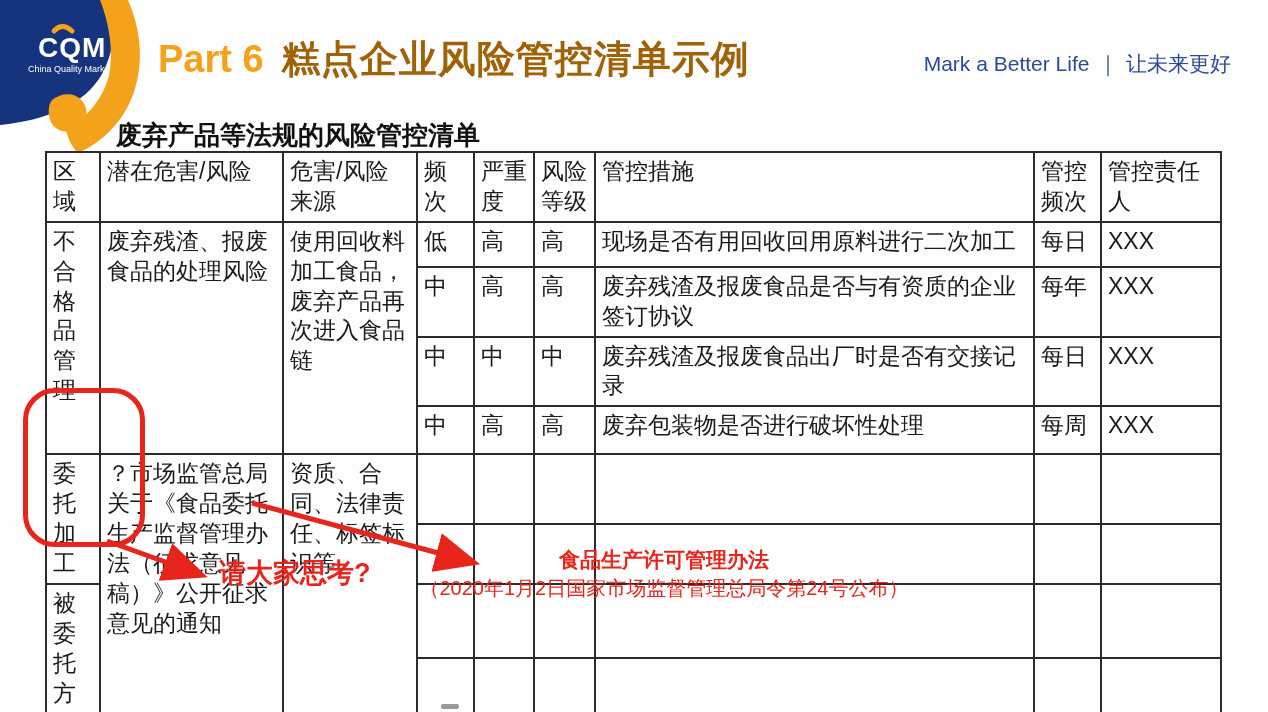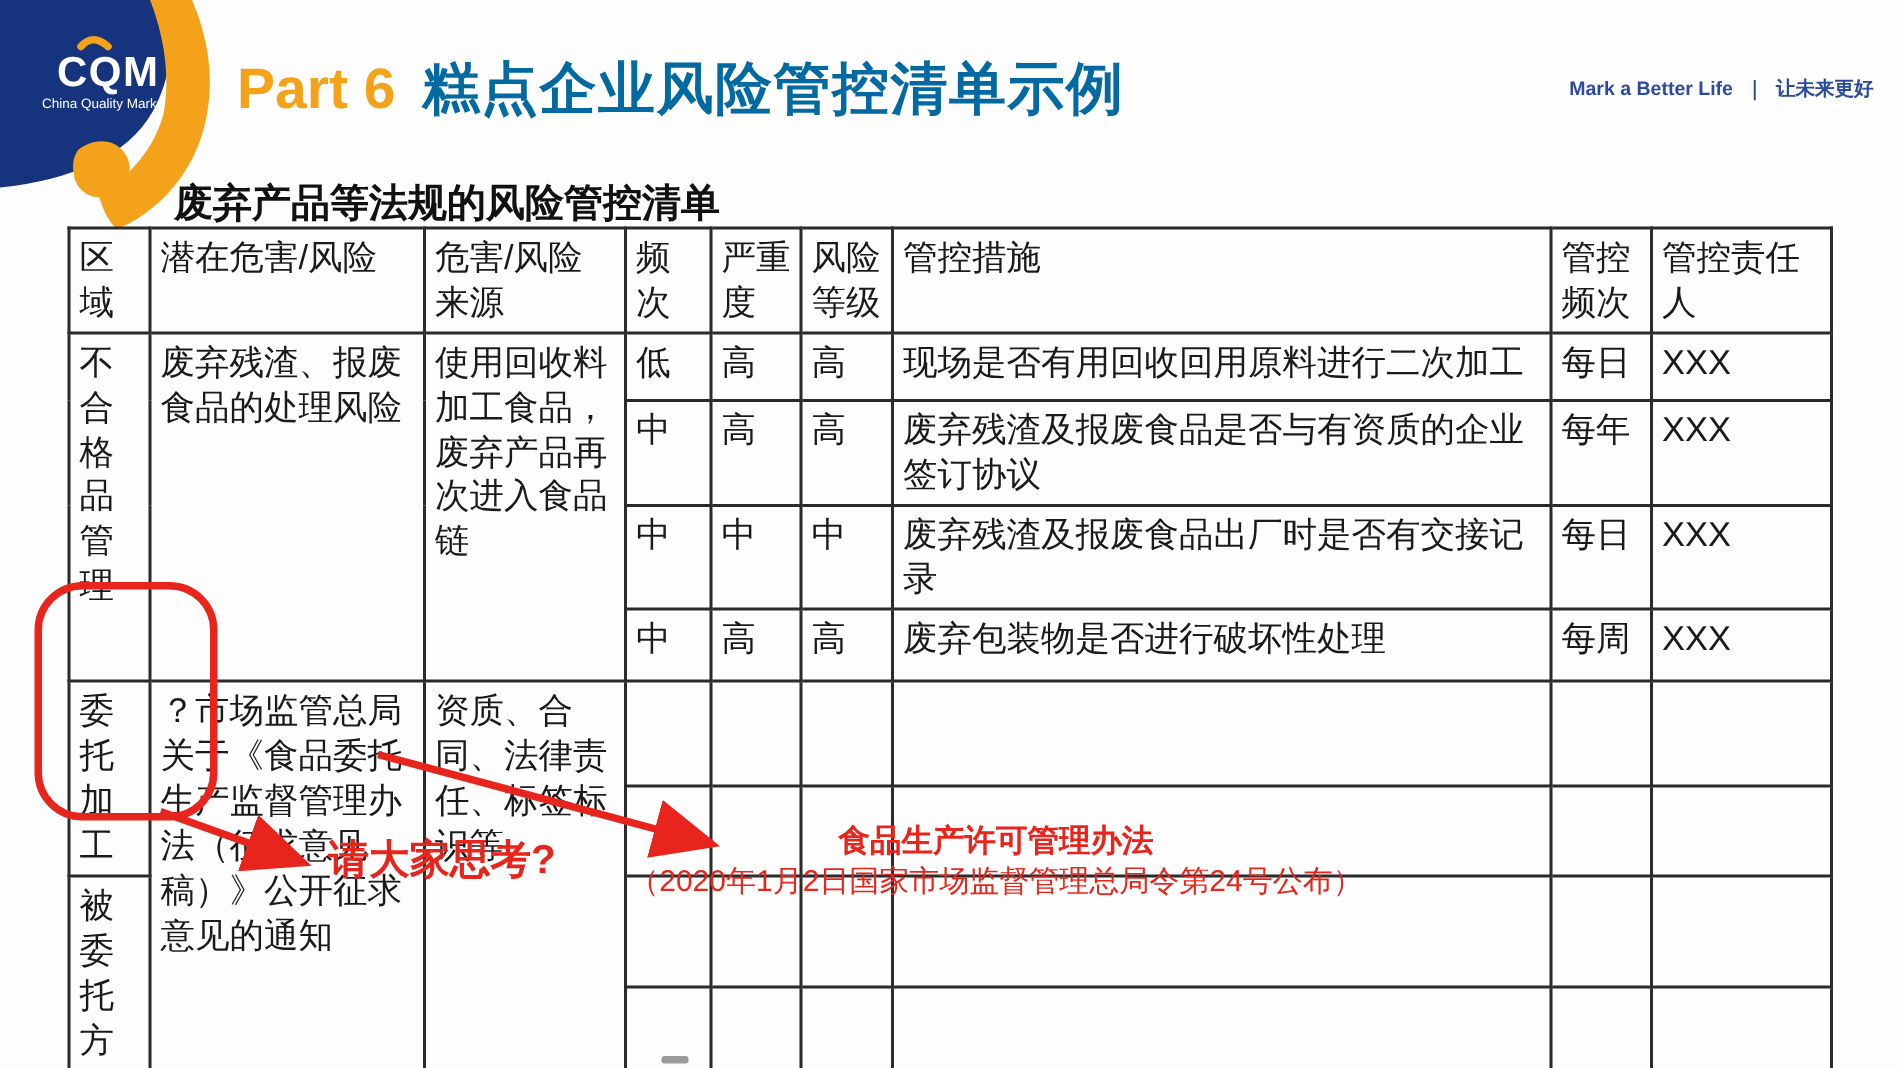--- a/index.html
+++ b/index.html
@@ -5,22 +5,22 @@
   html,body{margin:0;padding:0;background:#888;}
   .slide{
     position:relative;width:1268px;height:712px;background:#fdfdfd;
     overflow:hidden;font-family:"Liberation Sans",sans-serif;color:#1a1a1a;padding-left:31px;
   }
   
   .logo-svg{position:absolute;left:0;top:0;width:200px;height:170px;}
   
   .hdr{position:absolute;left:158px;top:34px;display:flex;align-items:baseline;gap:18px;white-space:nowrap;}
   .part-label{font-size:38px;font-weight:bold;color:#F5A21B;}
-  .slide-title{font-size:38px;font-weight:bold;color:#0369a1;letter-spacing:1px;}
-  .tagline{position:absolute;right:50px;top:50px;font-size:13px;color:#2B4A9B;white-space:nowrap;font-weight:bold;}
+  .slide-title{font-size:38px;font-weight:bold;color:#a16207;letter-spacing:1px;}
+  .tagline{position:absolute;right:68px;top:50px;font-size:21px;color:#2B4A9B;white-space:nowrap;}
   .tagline .sep{margin:0 8px;color:#2B4A9B;}
   .subtitle{position:absolute;left:116px;top:118px;font-size:26px;font-weight:bold;color:#111;}
   
   table.risk{
     position:absolute;left:45px;top:151px;width:1175px;
     border-collapse:collapse;table-layout:fixed;font-size:23px;line-height:1.3;
   }
   table.risk td,table.risk th{
     border:2px solid #2b2b2b;padding:4px 6px;vertical-align:top;
     text-align:left;font-weight:normal;overflow:hidden;word-break:break-all;

